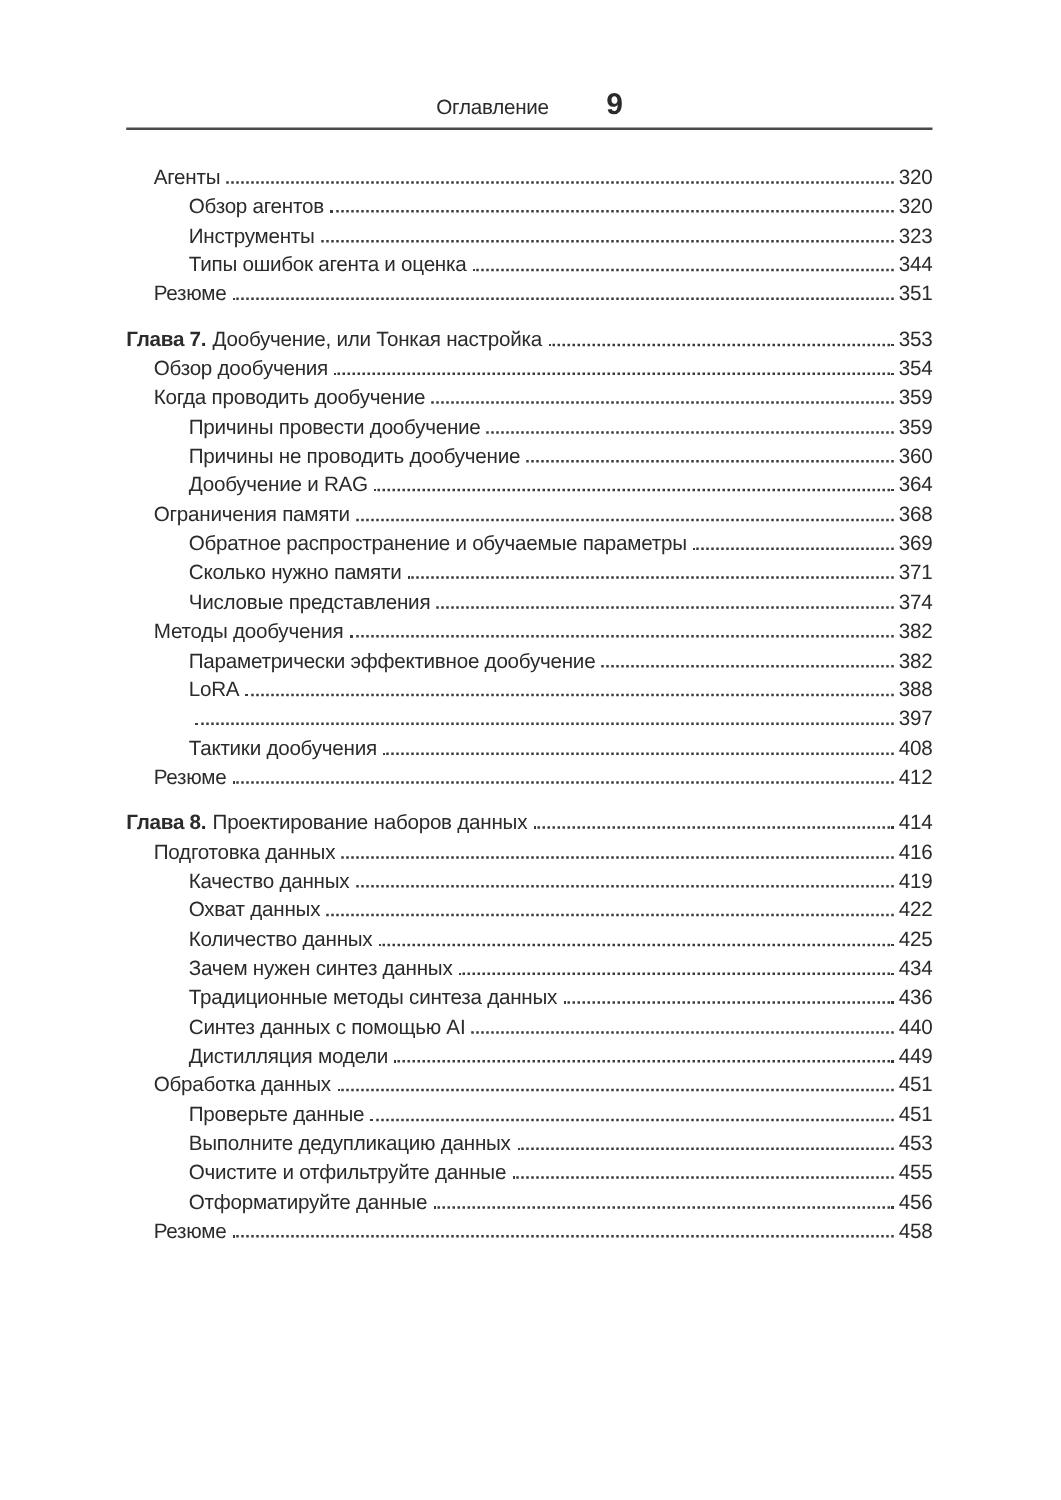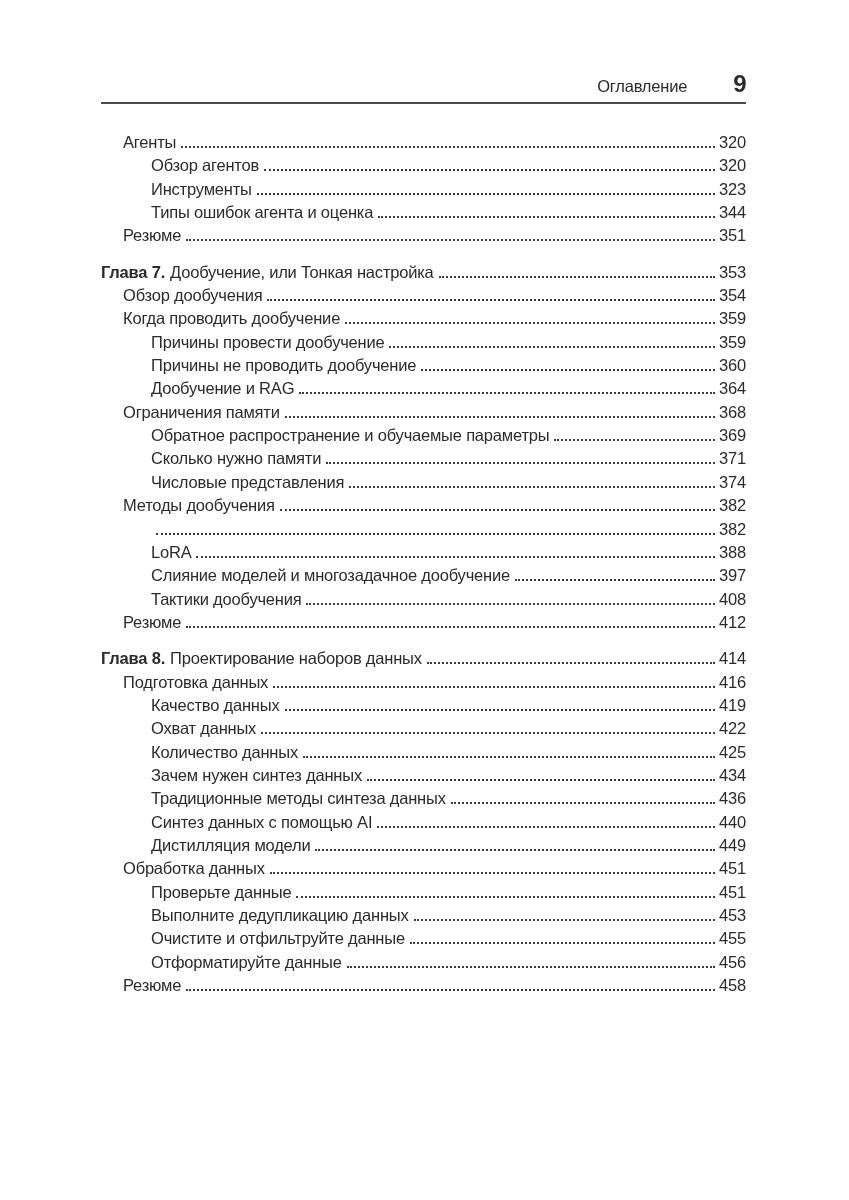--- a/index.html
+++ b/index.html
@@ -17,21 +17,21 @@
     overflow: hidden;
   }
   
   .header {
     position: absolute;
     left: 101px;
     width: 645px;
     top: 70px;
     height: 28px;
     display: flex;
-    justify-content: flex-end;
+    justify-content: center;
     align-items: baseline;
     gap: 14px;
   }
   .running-title {
     font-size: 16.5px;
     letter-spacing: -0.2px;
   }
   .folio {
     font-size: 24px;
     font-weight: bold;
@@ -167,30 +167,30 @@
         <span class="title">Числовые представления</span>
         <span class="leader"></span>
         <span class="pagenum">374</span>
       </div>
       <div class="row l1">
         <span class="title">Методы дообучения</span>
         <span class="leader"></span>
         <span class="pagenum">382</span>
       </div>
       <div class="row l2">
+        <span class="title">Параметрически эффективное дообучение</span>
         <span class="leader"></span>
         <span class="pagenum">382</span>
       </div>
       <div class="row l2">
         <span class="title">LoRA</span>
         <span class="leader"></span>
         <span class="pagenum">388</span>
       </div>
       <div class="row l2">
-        <span class="title">Слияние моделей и многозадачное дообучение</span>
         <span class="leader"></span>
         <span class="pagenum">397</span>
       </div>
       <div class="row l2">
         <span class="title">Тактики дообучения</span>
         <span class="leader"></span>
         <span class="pagenum">408</span>
       </div>
       <div class="row l1">
         <span class="title">Резюме</span>

